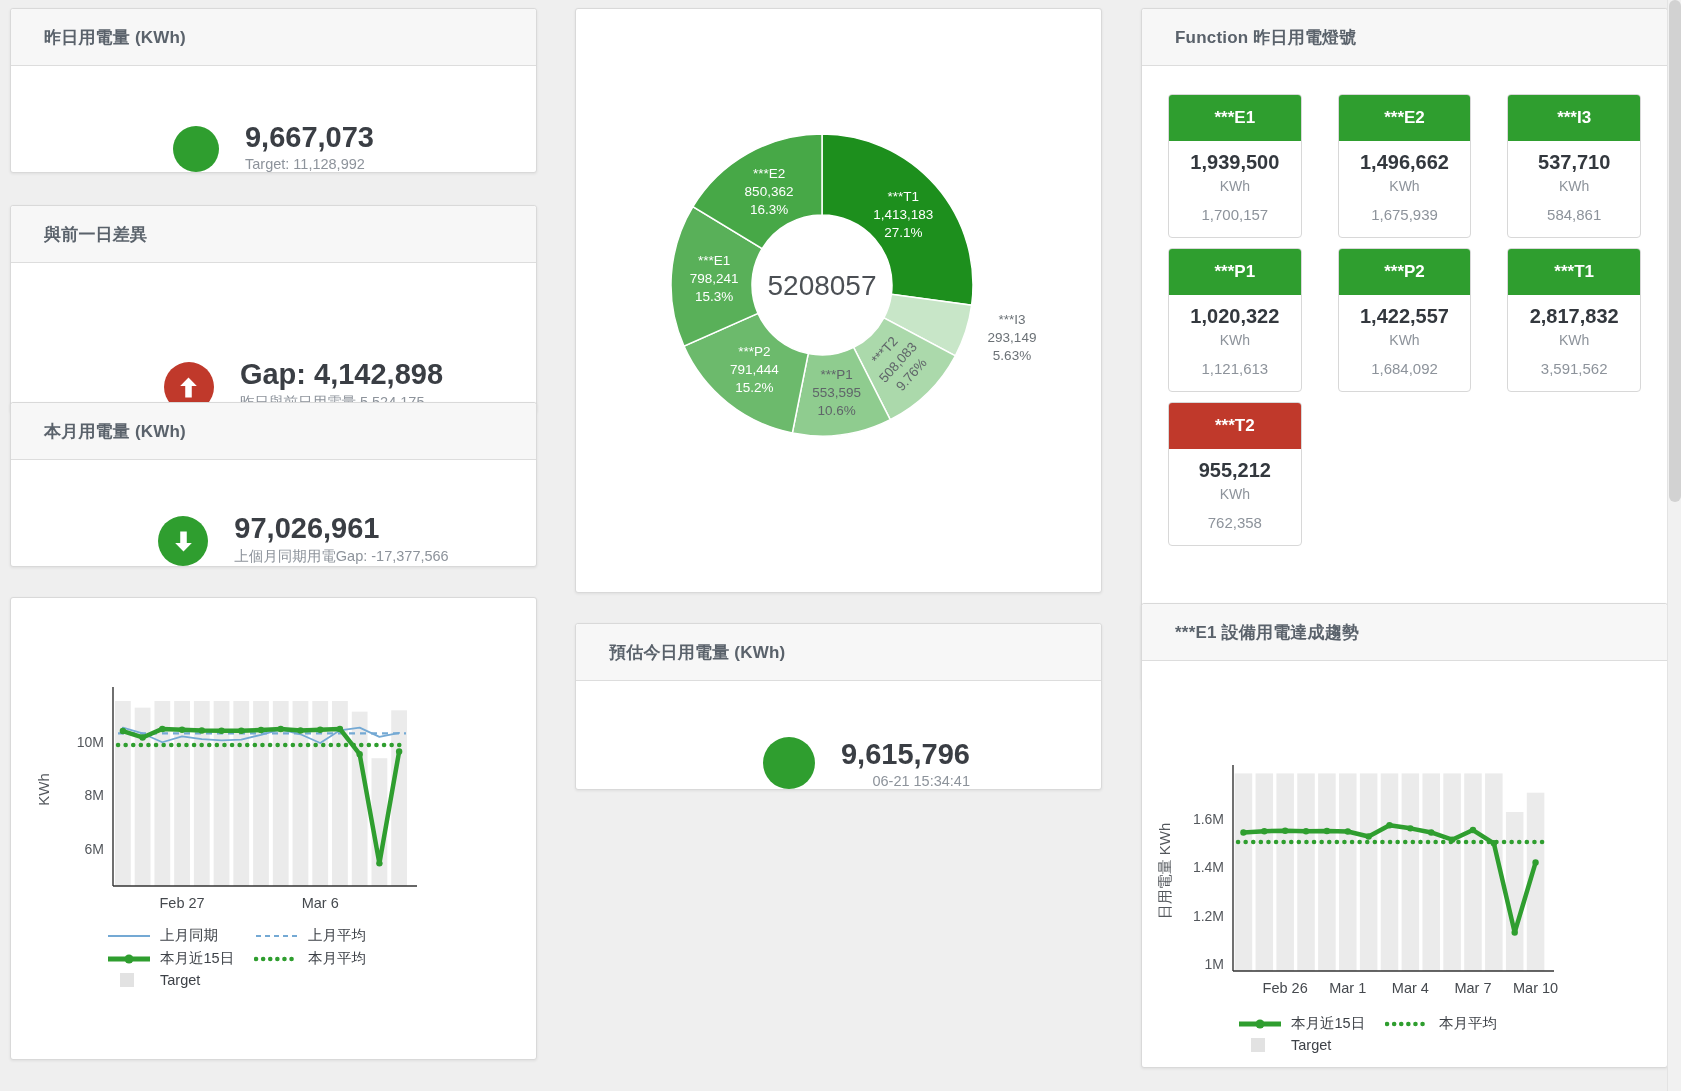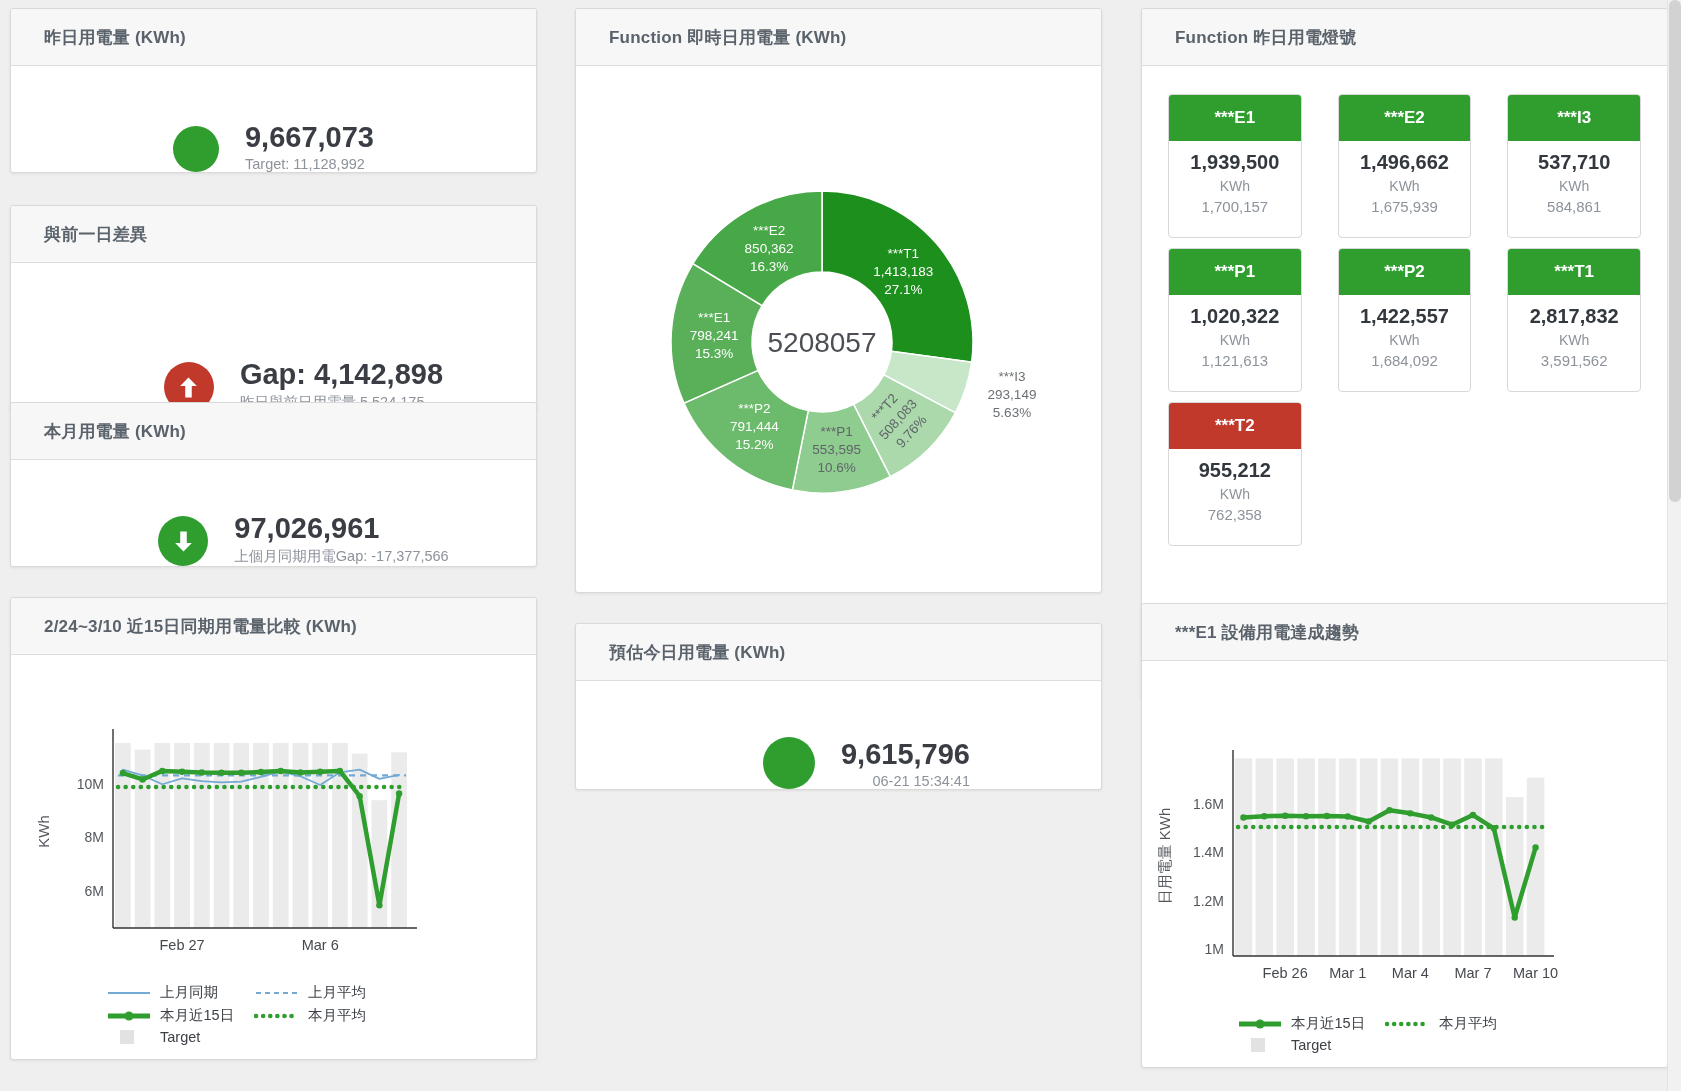--- a/index.html
+++ b/index.html
@@ -43,22 +43,22 @@
     padding:28px 26px;display:grid;grid-template-columns:repeat(3,1fr);
     column-gap:36px;row-gap:10px;
   }
   .tile{
     border:1px solid #d8d8d8;border-radius:4px;overflow:hidden;background:#fff;
     text-align:center;height:144px;box-sizing:border-box;
   }
   .tile-header{padding:13px 0;color:#ffffff;font-weight:bold;font-size:17px;}
   .tile-value{font-size:20px;font-weight:bold;color:#33383e;margin-top:10px;}
   .tile-unit{font-size:14px;color:#8d939b;margin-top:4px;}
-  .tile-target{font-size:15px;color:#8d939b;margin-top:4px;}
-  .legend{display:flex;flex-direction:column;gap:4px;padding-left:95px;margin-top:20px;}
+  .tile-target{font-size:15px;color:#8d939b;margin-top:12px;}
+  .legend{display:flex;flex-direction:column;gap:4px;padding-left:95px;margin-top:5px;}
   .legend-row{display:flex;align-items:center;}
   .legend-item{display:flex;align-items:center;gap:8px;min-width:148px;font-size:14.5px;color:#3d4147;white-space:nowrap;}
   .scrollbar{position:absolute;right:0;top:0;width:14px;height:1091px;background:#f1f1f1;border-left:1px solid #e3e3e3;box-sizing:border-box;}
   .scroll-thumb{position:absolute;top:0;left:1px;width:12px;height:46%;background:#d2d2d2;border-radius:6px;}
   svg{display:block;}
 </style>
 </head>
 <body>
 
 <section class="panel" style="left:10px;top:8px;width:527px;height:165px">
@@ -102,23 +102,20 @@
       </svg>
     </span>
     <div class="stat-text">
       <div class="big-value">97,026,961</div>
       <div class="sub-value">上個月同期用電Gap: -17,377,566</div>
     </div>
   </div>
 </section>
 
 <section class="panel" style="left:10px;top:597px;width:527px;height:463px">
-  <header class="panel-header">
-    <h2 class="panel-title">2/24~3/10 近15日同期用電量比較 (KWh)</h2>
-  </header>
   <div class="chart-body">
     <div id="compare-chart">
         <svg width="525" height="250">
           <rect x="103.97333333333334" y="29.986206896551693" width="15.786666666666669" height="185.0137931034483" fill="#ebebeb"></rect>
           <rect x="123.70666666666666" y="36.6413793103448" width="15.786666666666669" height="178.3586206896552" fill="#ebebeb"></rect>
           <rect x="143.44" y="29.986206896551693" width="15.786666666666669" height="185.0137931034483" fill="#ebebeb"></rect>
           <rect x="163.17333333333332" y="29.986206896551693" width="15.786666666666669" height="185.0137931034483" fill="#ebebeb"></rect>
           <rect x="182.90666666666667" y="29.986206896551693" width="15.786666666666669" height="185.0137931034483" fill="#ebebeb"></rect>
           <rect x="202.64" y="29.986206896551693" width="15.786666666666669" height="185.0137931034483" fill="#ebebeb"></rect>
           <rect x="222.37333333333333" y="29.986206896551693" width="15.786666666666669" height="185.0137931034483" fill="#ebebeb"></rect>
@@ -195,23 +192,20 @@
               <rect x="14" y="1" width="14" height="14" fill="#e2e2e2"></rect>
             </svg>
             <span>Target</span>
           </span>
         </div>
       </div>
   </div>
 </section>
 
 <section class="panel" style="left:575px;top:8px;width:527px;height:585px">
-  <header class="panel-header">
-    <h2 class="panel-title">Function 即時日用電量 (KWh)</h2>
-  </header>
   <div class="donut-body">
     <div class="donut-wrap" id="donut-host">
         <svg width="434" height="346">
           <path d="M172 21A151 151 0 0 1 321.6499384174242 192.1468591016352L241.37414363721652 181.33960355704943A70 70 0 0 0 172 102Z" fill="#1d8f1d" stroke="#ffffff" stroke-width="1.5"></path>
           <g>
             <text x="253.30265923824493" y="100.90937051347888" text-anchor="middle" font-size="13.5" fill="#ffffff"><tspan x="253.30265923824493" dy="-13">***T1</tspan><tspan x="253.30265923824493" dy="18">1,413,183</tspan><tspan x="253.30265923824493" dy="18">27.1%</tspan></text>
           </g>
           <path d="M321.6499384174242 192.1468591016352A151 151 0 0 1 305.3773204602977 242.79188079738418L233.8305459087473 204.81742818421785A70 70 0 0 0 241.37414363721652 181.33960355704943Z" fill="#c8e6c8" stroke="#ffffff" stroke-width="1.5"></path>
           <g>
             <text x="362" y="224" text-anchor="middle" font-size="13.5" fill="#6b7176"><tspan x="362" dy="-13">***I3</tspan><tspan x="362" dy="18">293,149</tspan><tspan x="362" dy="18">5.63%</tspan></text>

